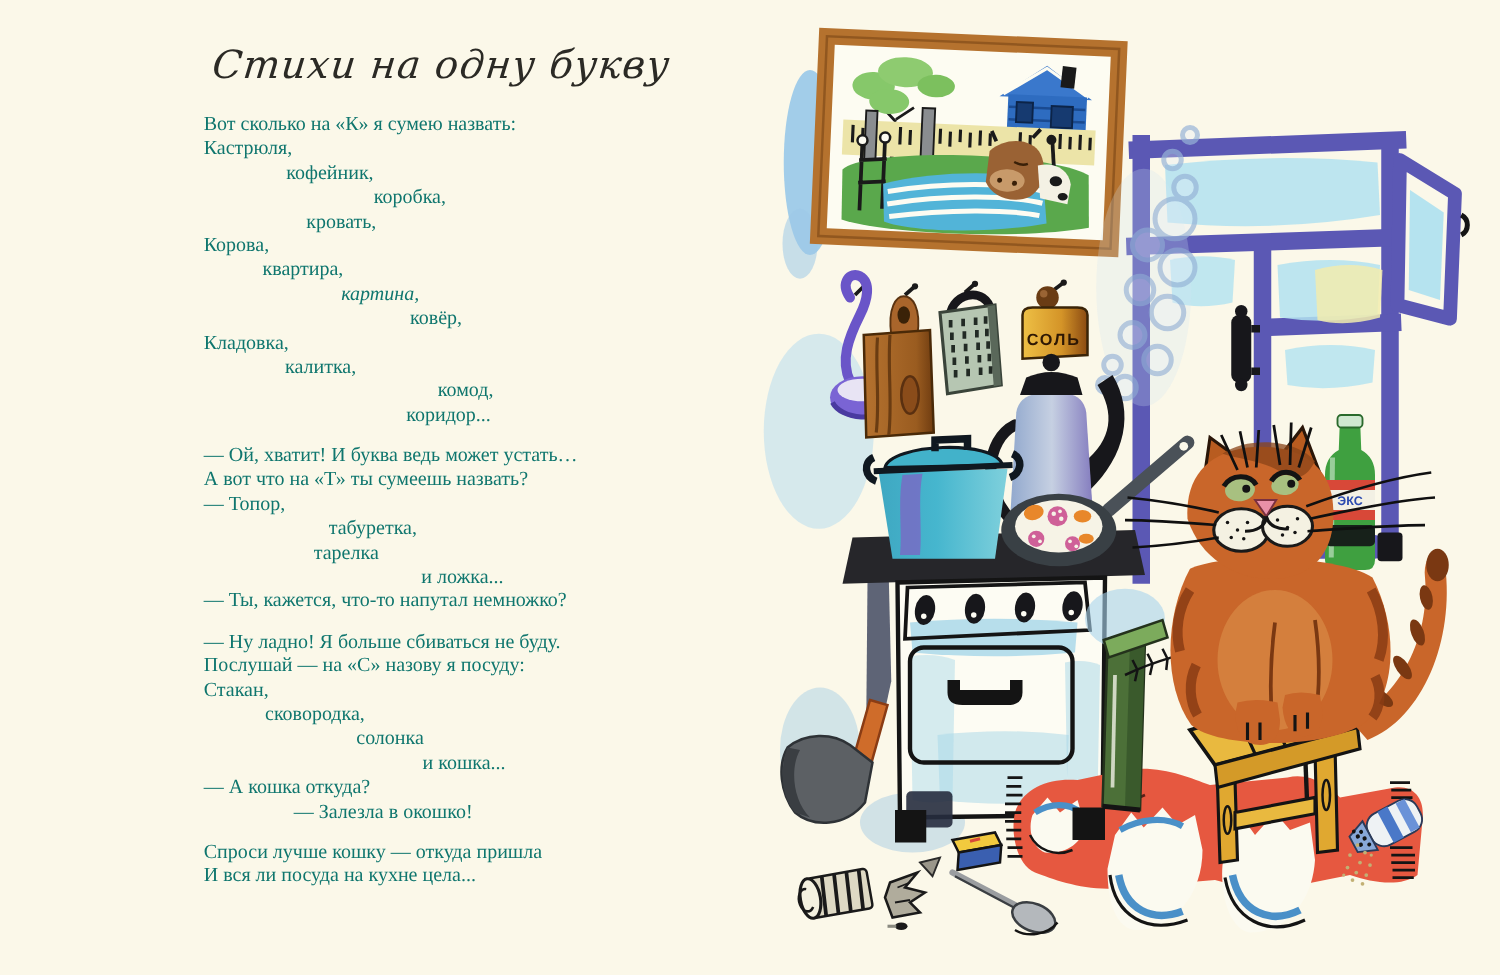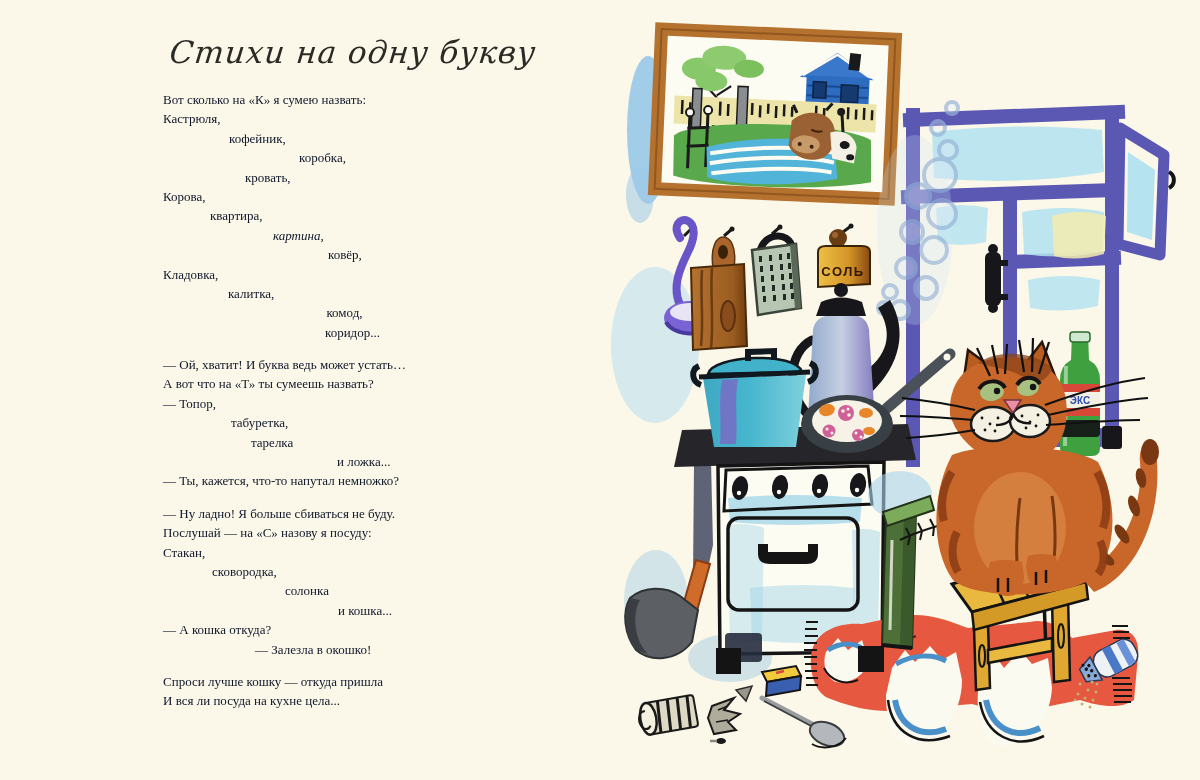--- a/index.html
+++ b/index.html
@@ -16,23 +16,23 @@
     font-family:"DejaVu Serif", serif;
     font-style:italic;
     font-size:31px;
     color:#2b2a25;
     letter-spacing:1px;
     transform:skewX(-6deg);
     white-space:nowrap;
   }
   .poem{
     position:absolute;left:163px;top:90px;
-    font-size:13px;
+    font-size:16px;
     line-height:19.4px;
-    color:#0f172a;
+    color:#0f766e;
     white-space:nowrap;
   }
   .poem-line{height:19.4px;}
   .poem-line.stanza-gap{margin-top:13px;}
   .illustration{position:absolute;left:600px;top:0;width:600px;height:780px;}
 </style>
 </head>
 <body>
 
 <div class="page">
@@ -50,32 +50,32 @@
         <div class="poem-line" style="margin-left: 47px;"><span>квартира,</span></div>
         <div class="poem-line" style="margin-left: 110px; font-style: italic;"><span>картина,</span></div>
         <div class="poem-line" style="margin-left: 165px;"><span>ковёр,</span></div>
         <div class="poem-line"><span>Кладовка,</span></div>
         <div class="poem-line" style="margin-left: 65px;"><span>калитка,</span></div>
         <div class="poem-line" style="margin-left: 120px; text-align: center;"><span>комод,</span></div>
         <div class="poem-line" style="margin-left: 162px;"><span>коридор...</span></div>
         <div class="poem-line stanza-gap"><span>— Ой, хватит! И буква ведь может устать…</span></div>
         <div class="poem-line"><span>А вот что на «Т» ты сумеешь назвать?</span></div>
         <div class="poem-line"><span>— Топор,</span></div>
-        <div class="poem-line" style="margin-left: 68px;"><span>табуретка,</span></div>
+        <div class="poem-line" style="margin-left: 100px;"><span>табуретка,</span></div>
         <div class="poem-line" style="margin-left: 88px;"><span>тарелка</span></div>
         <div class="poem-line" style="margin-left: 174px;"><span>и ложка...</span></div>
         <div class="poem-line"><span>— Ты, кажется, что-то напутал немножко?</span></div>
         <div class="poem-line stanza-gap"><span>— Ну ладно! Я больше сбиваться не буду.</span></div>
         <div class="poem-line"><span>Послушай — на «С» назову я посуду:</span></div>
         <div class="poem-line"><span>Стакан,</span></div>
         <div class="poem-line" style="margin-left: 49px;"><span>сковородка,</span></div>
         <div class="poem-line" style="margin-left: 122px;"><span>солонка</span></div>
         <div class="poem-line" style="margin-left: 175px;"><span>и кошка...</span></div>
         <div class="poem-line"><span>— А кошка откуда?</span></div>
-        <div class="poem-line" style="margin-left: 92px;"><span>— Залезла в окошко!</span></div>
+        <div class="poem-line" style="margin-left: 72px;"><span>— Залезла в окошко!</span></div>
         <div class="poem-line stanza-gap"><span>Спроси лучше кошку — откуда пришла</span></div>
         <div class="poem-line"><span>И вся ли посуда на кухне цела...</span></div>
       </div>
   </div>
 
   <svg class="illustration" viewBox="0 0 600 780" width="600" height="780" xmlns="http://www.w3.org/2000/svg">
     <defs>
       <linearGradient id="kettleGrad" x1="0" y1="0" x2="1" y2="0">
         <stop offset="0" stop-color="#8ea6cc"></stop>
           <stop offset="0.5" stop-color="#c6d0e2"></stop>

